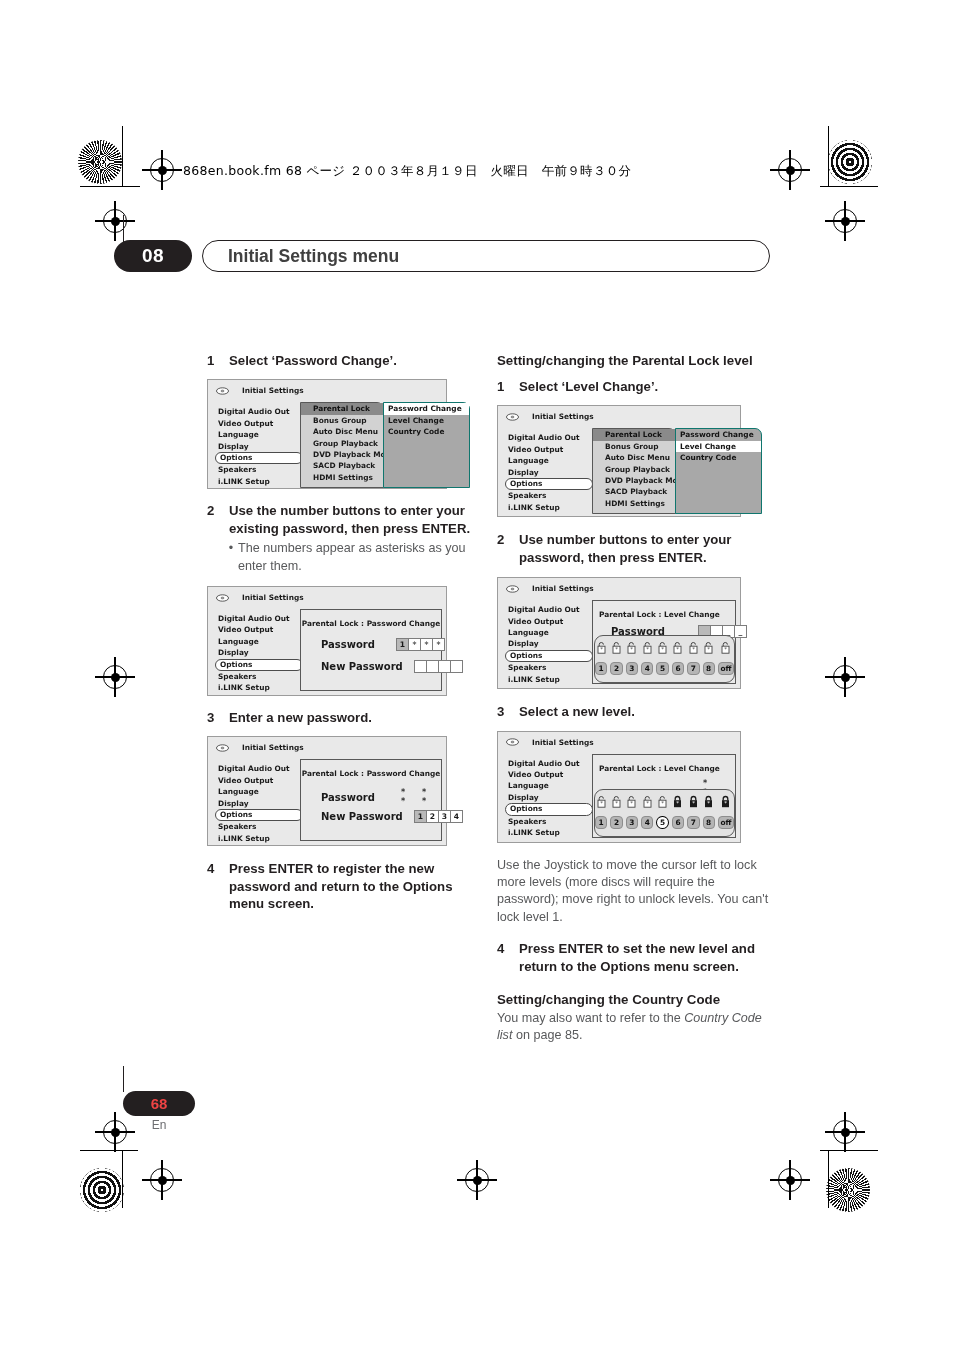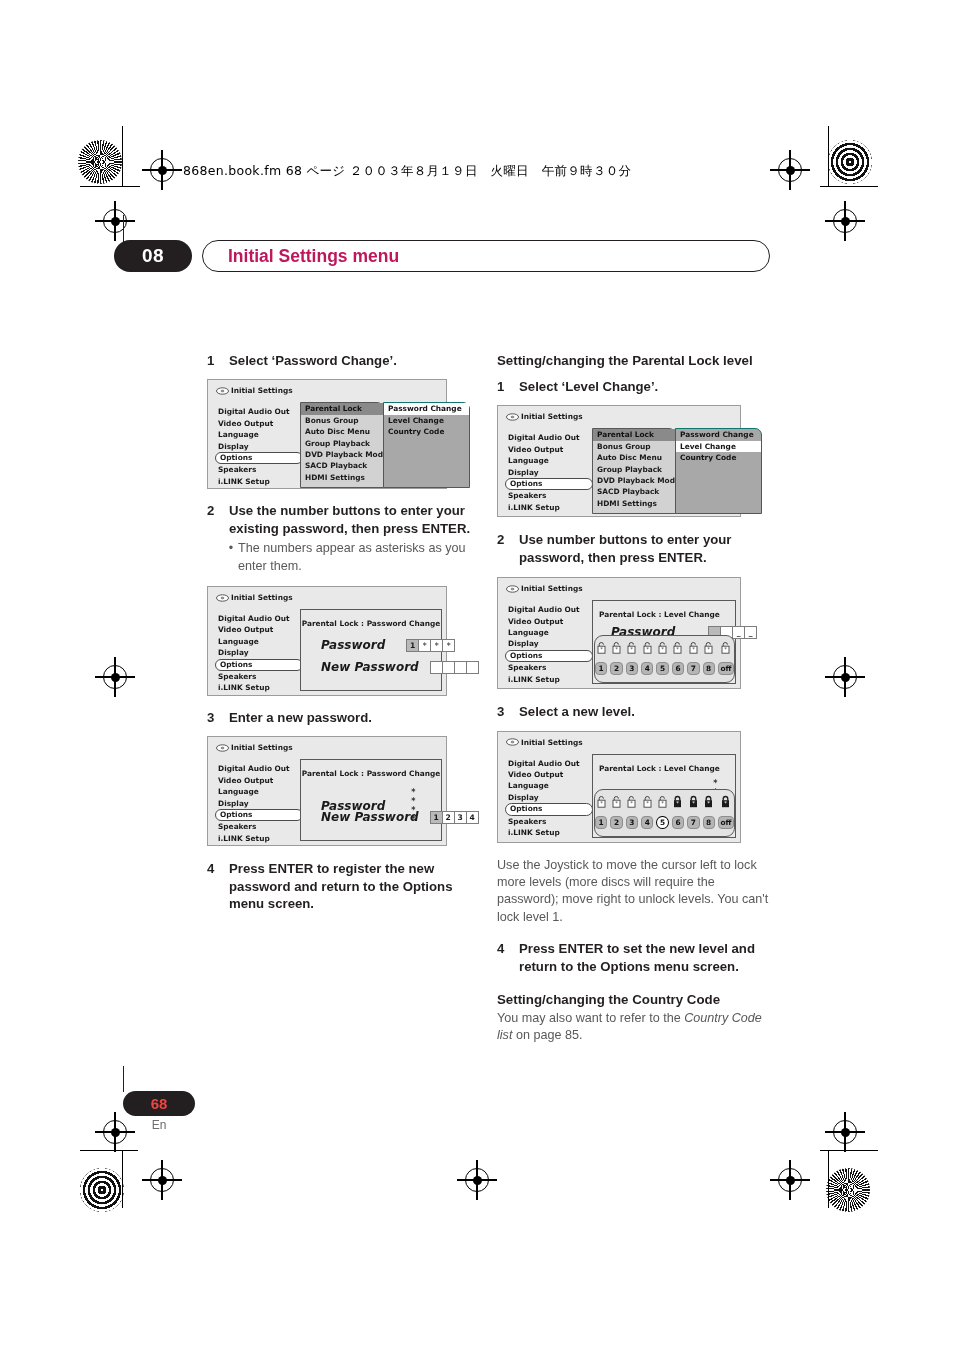--- a/index.html
+++ b/index.html
@@ -26,21 +26,21 @@
   .fileline{position:absolute;left:183px;top:163px;font-size:12.5px;letter-spacing:0.3px;color:#000;
             font-family:"DejaVu Sans","Liberation Sans",sans-serif;white-space:nowrap;}
 
   
   .chapbar{position:absolute;left:110px;top:240px;width:660px;height:32px;}
   .chapnum{position:absolute;left:4px;top:0;width:78px;height:32px;border-radius:16px;background:#231f20;
            color:#fff;font-weight:bold;font-size:19px;display:flex;align-items:center;justify-content:center;
            letter-spacing:0.5px;}
   .chaptitle{position:absolute;left:92px;top:0;width:568px;height:32px;border:1.6px solid #231f20;border-radius:16px;
              display:flex;align-items:center;padding-left:25px;box-sizing:border-box;
-             font-weight:bold;font-size:17.5px;color:#be185d;}
+             font-weight:bold;font-size:17.5px;color:#404040;}
 
   
   .col{position:absolute;width:278px;}
   .col-left{left:207px;top:352px;}
   .col-right{left:497px;top:352px;}
 
   .h2{font-weight:bold;font-size:13.3px;color:#231f20;margin:0 0 9px 0;line-height:1.28;}
   .step{font-weight:bold;font-size:13.2px;color:#231f20;line-height:1.32;margin:0;
         display:flex;}
   .step .n{width:22px;flex:none;}
@@ -51,51 +51,51 @@
   .bullet .bt{flex:1;}
   .ital{font-style:italic;}
 
   
   .osd{position:relative;background:#e9e9e9;border:1px solid #9c9c9c;box-sizing:border-box;
        font-family:"DejaVu Sans","Liberation Sans",sans-serif;}
   .osd-left{width:240px;height:110px;}
   .osd-right{width:244px;height:112px;}
 
   .osd-title{position:absolute;left:8px;top:6px;font-size:7.4px;font-weight:bold;color:#1a1a1a;
-             display:flex;align-items:center;gap:2px;}
+             display:flex;align-items:center;gap:13px;}
   .disc-ic{display:inline-block;width:13px;height:8px;position:relative;}
   .disc-ic svg{display:block;}
 
   .cat-list{position:absolute;left:7px;top:26px;width:88px;}
   .cat{font-size:7.4px;font-weight:bold;color:#1a1a1a;line-height:11.4px;height:11.4px;padding-left:3px;
        box-sizing:border-box;white-space:nowrap;}
   .cat.sel{background:#ffffff;border:1px solid #4c4c4c;border-radius:7px;height:12.4px;line-height:10.4px;
            padding-left:4px;}
 
   
   .mid-panel{position:absolute;left:92px;top:22px;width:84px;height:86px;background:#d2d2d2;
              border:1px solid #585858;border-top-right-radius:7px;box-sizing:border-box;}
-  .mid-item{font-size:7.4px;font-weight:bold;color:#1a1a1a;line-height:11.4px;height:11.4px;padding-left:4px;
+  .mid-item{font-size:7.4px;font-weight:bold;color:#1a1a1a;line-height:11.4px;height:11.4px;padding-left:12px;
             white-space:nowrap;position:relative;}
   .mid-item.sel{background:#8a8a8a;color:#111;}
 
   
   .sub-panel{position:absolute;left:175px;top:22px;width:87px;height:86px;background:#a8a8a8;
              border:1px solid #0f766e;border-top-right-radius:7px;box-sizing:border-box;}
   .sub-item{font-size:7.4px;font-weight:bold;color:#141414;line-height:11.4px;height:11.4px;padding-left:4px;
             white-space:nowrap;}
   .sub-item.sel{background:#ffffff;}
 
   
   .pw-panel{position:absolute;left:92px;top:22px;right:4px;bottom:4px;background:#e9e9e9;
             border:1px solid #585858;box-sizing:border-box;}
   .pw-head{position:absolute;left:0;right:0;top:9px;text-align:center;font-size:7.4px;font-weight:bold;color:#1a1a1a;}
   .pw-head.lefted{text-align:left;padding-left:6px;}
   .pw-row{position:absolute;display:flex;align-items:center;gap:6px;}
-  .pw-label{font-size:12px;font-weight:bold;color:#1a1a1a;white-space:nowrap;font-style:italic;}
+  .pw-label{font-size:10px;font-weight:bold;color:#1a1a1a;white-space:nowrap;}
   .boxes{display:flex;}
   .bx{width:13px;height:13px;border:1px solid #7d7d7d;background:#fff;box-sizing:border-box;
       font-size:7.6px;font-weight:bold;color:#1a1a1a;display:flex;align-items:center;justify-content:center;
       margin-left:-1px;}
   .bx.fill{background:#b9b9b9;}
   .bx.star{color:#444;}
   .stars{font-size:8px;font-weight:bold;color:#333;letter-spacing:7px;}
 
   
   .lvl-panel{position:absolute;left:96px;bottom:5px;right:5px;height:48px;background:#e3e3e3;

